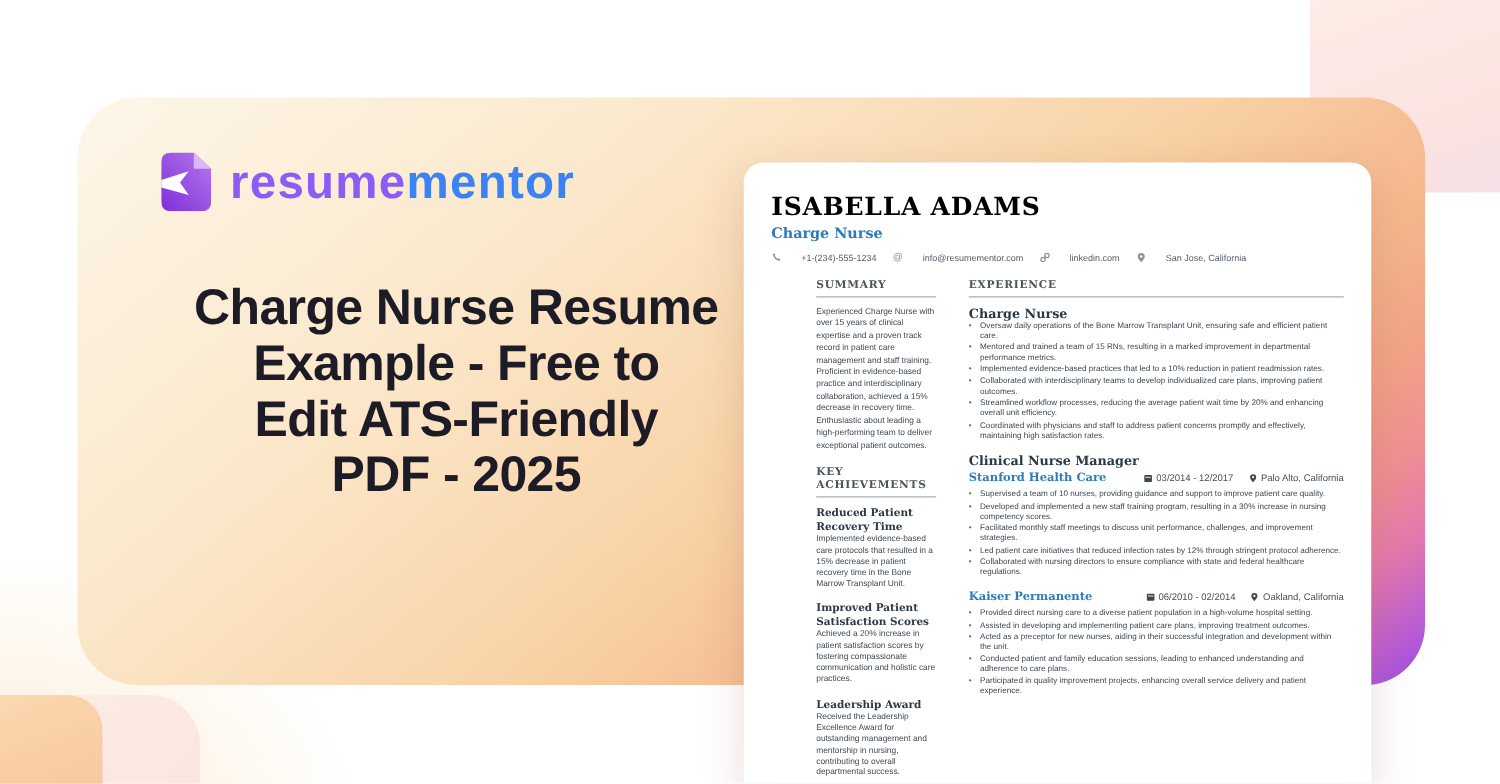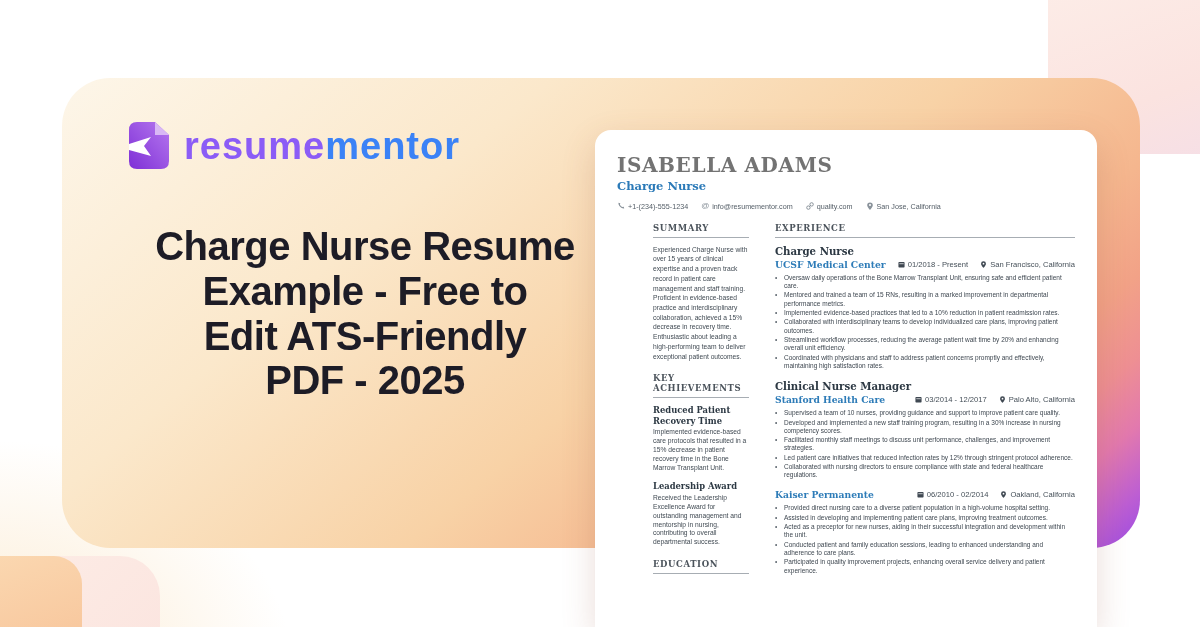--- a/index.html
+++ b/index.html
@@ -32,26 +32,26 @@
   .headline{position:absolute;left:120px;top:224px;width:490px;margin:0;
     font-size:40px;font-weight:800;letter-spacing:-.5px;line-height:1.12;color:#1d1c26;text-align:center;}
   .headline span{display:block;}
 
   
   .resume{position:absolute;left:595px;top:130px;width:502px;height:497px;background:#ffffff;
     border-radius:16px 16px 0 0;box-shadow:0 12px 34px rgba(150,80,60,.20);
     padding:24px 22px 0 22px;box-sizing:border-box;overflow:hidden;}
 
   .r-name{margin:0;font-family:"DejaVu Serif","Liberation Serif",serif;
-    font-size:20px;font-weight:700;letter-spacing:.6px;color:#737373;line-height:1.1;}
+    font-size:20px;font-weight:700;letter-spacing:.6px;color:#000000;line-height:1.1;}
   .r-title{margin:4px 0 0 0;font-family:"DejaVu Serif","Liberation Serif",serif;
     font-size:11.5px;font-weight:700;color:#2b7ab8;line-height:1.1;}
   .r-contact{display:flex;align-items:center;gap:13px;margin-top:9px;
     font-size:7.2px;color:#535d66;}
-  .r-contact .ci-item{display:flex;align-items:flex-start;gap:3px;}
+  .r-contact .ci-item{display:flex;align-items:flex-start;gap:16px;}
   .ci{width:8px;height:8px;flex:0 0 auto;color:#8a939b;}
   .at-glyph{font-size:8px;color:#8a939b;line-height:1;}
 
   .r-cols{display:flex;gap:26px;margin-top:12px;}
   .col-left{width:132px;flex:0 0 auto;}
   .col-right{flex:1;min-width:0;}
 
   .sec-h{font-family:"DejaVu Serif","Liberation Serif",serif;font-size:8.5px;font-weight:700;
     letter-spacing:.6px;color:#4c545c;border-bottom:1px solid #a7adb3;padding-bottom:4px;margin-bottom:7px;}
   .sec{margin-bottom:12px;margin-left:36px;}
@@ -123,21 +123,21 @@
       <span class="ci-item">
         <span class="at-glyph">@</span>
         <span>info@resumementor.com</span>
       </span>
       <span class="ci-item">
         <svg class="ci" viewBox="0 0 8 8" fill="none" stroke="currentColor" stroke-width="1">
             <circle cx="2.4" cy="5.6" r="1.7"></circle>
             <circle cx="5.6" cy="2.4" r="1.7"></circle>
             <path d="M3.2 4.8 L4.8 3.2"></path>
           </svg>
-        <span>quality.com</span>
+        <span>linkedin.com</span>
       </span>
       <span class="ci-item">
         <svg class="ci" viewBox="0 0 8 8">
             <path d="M4 .4A2.8 2.8 0 016.8 3.2C6.8 5.2 4 7.8 4 7.8S1.2 5.2 1.2 3.2A2.8 2.8 0 014 .4Z" fill="currentColor"></path>
             <circle cx="4" cy="3.1" r="1" fill="#fff"></circle>
           </svg>
         <span>San Jose, California</span>
       </span>
     </div>
 
@@ -148,54 +148,39 @@
           <div class="body-txt">Experienced Charge Nurse with over 15 years of clinical expertise and a proven track record in patient care management and staff training. Proficient in evidence-based practice and interdisciplinary collaboration, achieved a 15% decrease in recovery time. Enthusiastic about leading a high-performing team to deliver exceptional patient outcomes.</div>
         </div>
 
         <div class="sec">
           <div class="sec-h">KEY ACHIEVEMENTS</div>
           <div class="ach">
             <div class="ach-title">Reduced Patient Recovery Time</div>
             <div class="ach-text">Implemented evidence-based care protocols that resulted in a 15% decrease in patient recovery time in the Bone Marrow Transplant Unit.</div>
           </div>
           <div class="ach">
+            <div class="ach-title">Improved Patient Satisfaction Scores</div>
+            <div class="ach-text">Achieved a 20% increase in patient satisfaction scores by fostering compassionate communication and holistic care practices.</div>
+          </div>
+          <div class="ach">
             <div class="ach-title">Leadership Award</div>
             <div class="ach-text">Received the Leadership Excellence Award for outstanding management and mentorship in nursing, contributing to overall departmental success.</div>
           </div>
         </div>
 
         <div class="sec">
           <div class="sec-h">EDUCATION</div>
         </div>
       </div>
 
       <div class="col-right">
         <div class="sec-h">EXPERIENCE</div>
 
         <div class="job">
           <div class="job-title">Charge Nurse</div>
-          <div class="job-meta">
-            <span class="company">UCSF Medical Center</span>
-            <span class="meta-right">
-              <span class="meta-item">
-                <svg class="mi" viewBox="0 0 8 8">
-                    <rect x=".5" y="1.2" width="7" height="6.3" rx=".8" fill="currentColor"></rect>
-                    <rect x="1.5" y="2.8" width="5" height=".8" fill="#fff"></rect>
-                  </svg>
-                <span>01/2018 - Present</span>
-              </span>
-              <span class="meta-item">
-                <svg class="mi" viewBox="0 0 8 8">
-                    <path d="M4 .4A2.8 2.8 0 016.8 3.2C6.8 5.2 4 7.8 4 7.8S1.2 5.2 1.2 3.2A2.8 2.8 0 014 .4Z" fill="currentColor"></path>
-                    <circle cx="4" cy="3.1" r="1" fill="#fff"></circle>
-                  </svg>
-                <span>San Francisco, California</span>
-              </span>
-            </span>
-          </div>
           <div class="bullet">
               <span class="bullet-dot">•</span>
               <span class="bullet-text">Oversaw daily operations of the Bone Marrow Transplant Unit, ensuring safe and efficient patient care.</span>
             </div>
           <div class="bullet">
               <span class="bullet-dot">•</span>
               <span class="bullet-text">Mentored and trained a team of 15 RNs, resulting in a marked improvement in departmental performance metrics.</span>
             </div>
           <div class="bullet">
               <span class="bullet-dot">•</span>

